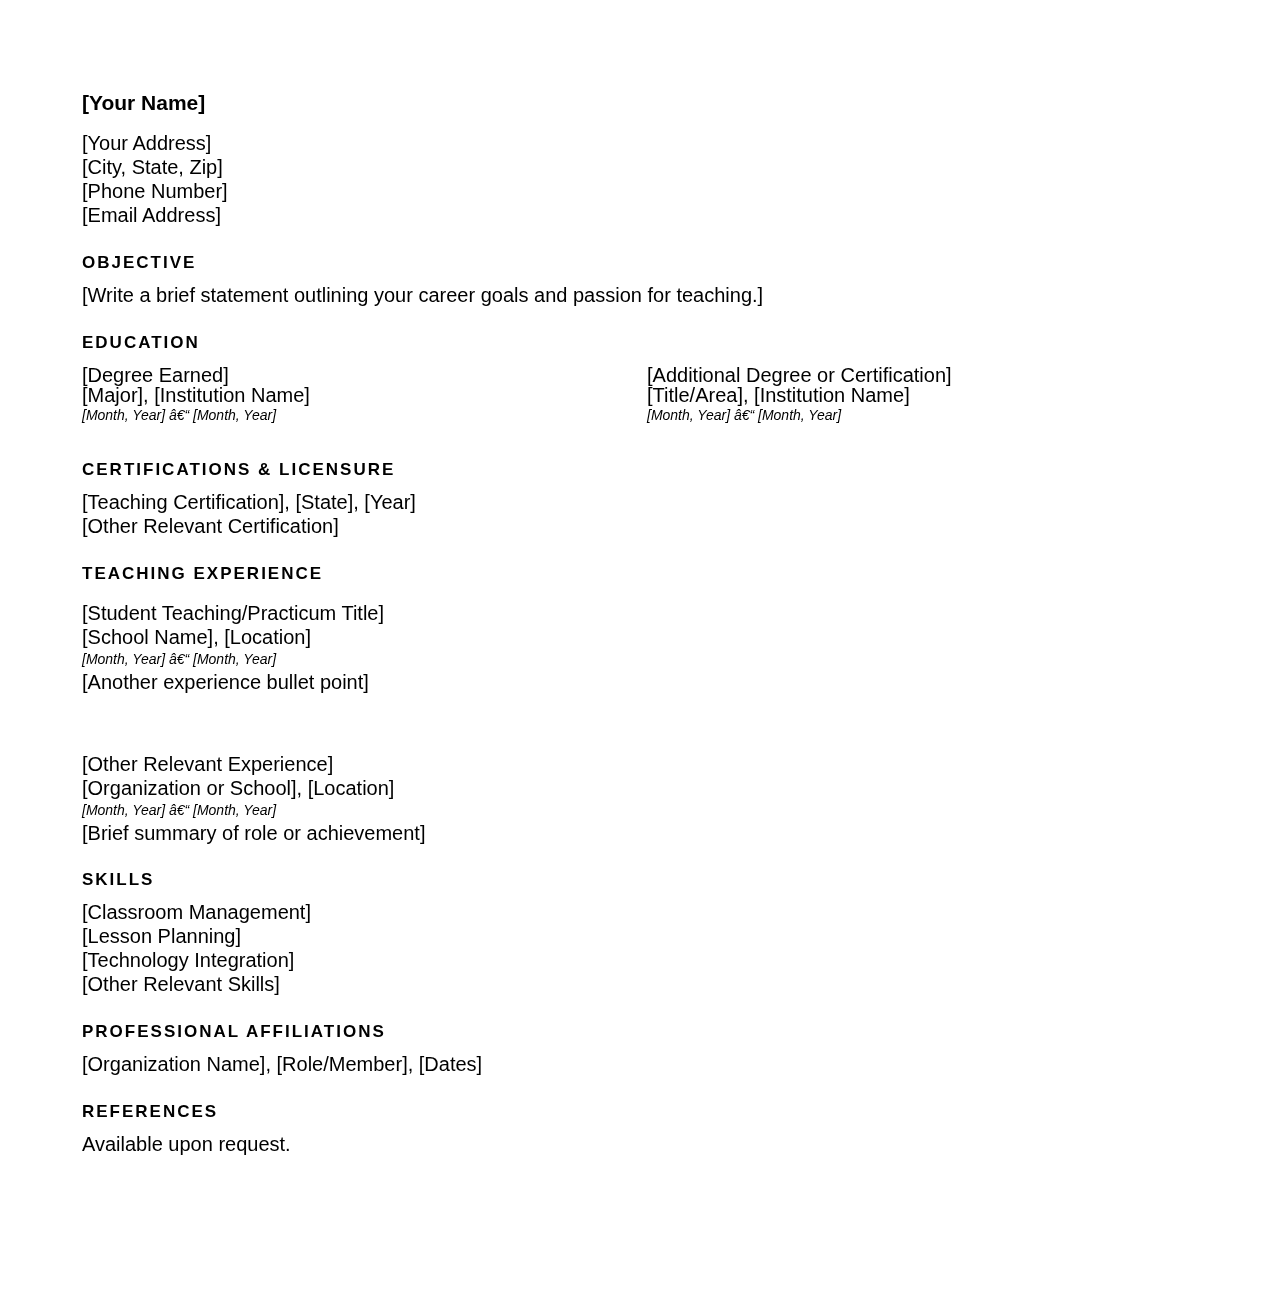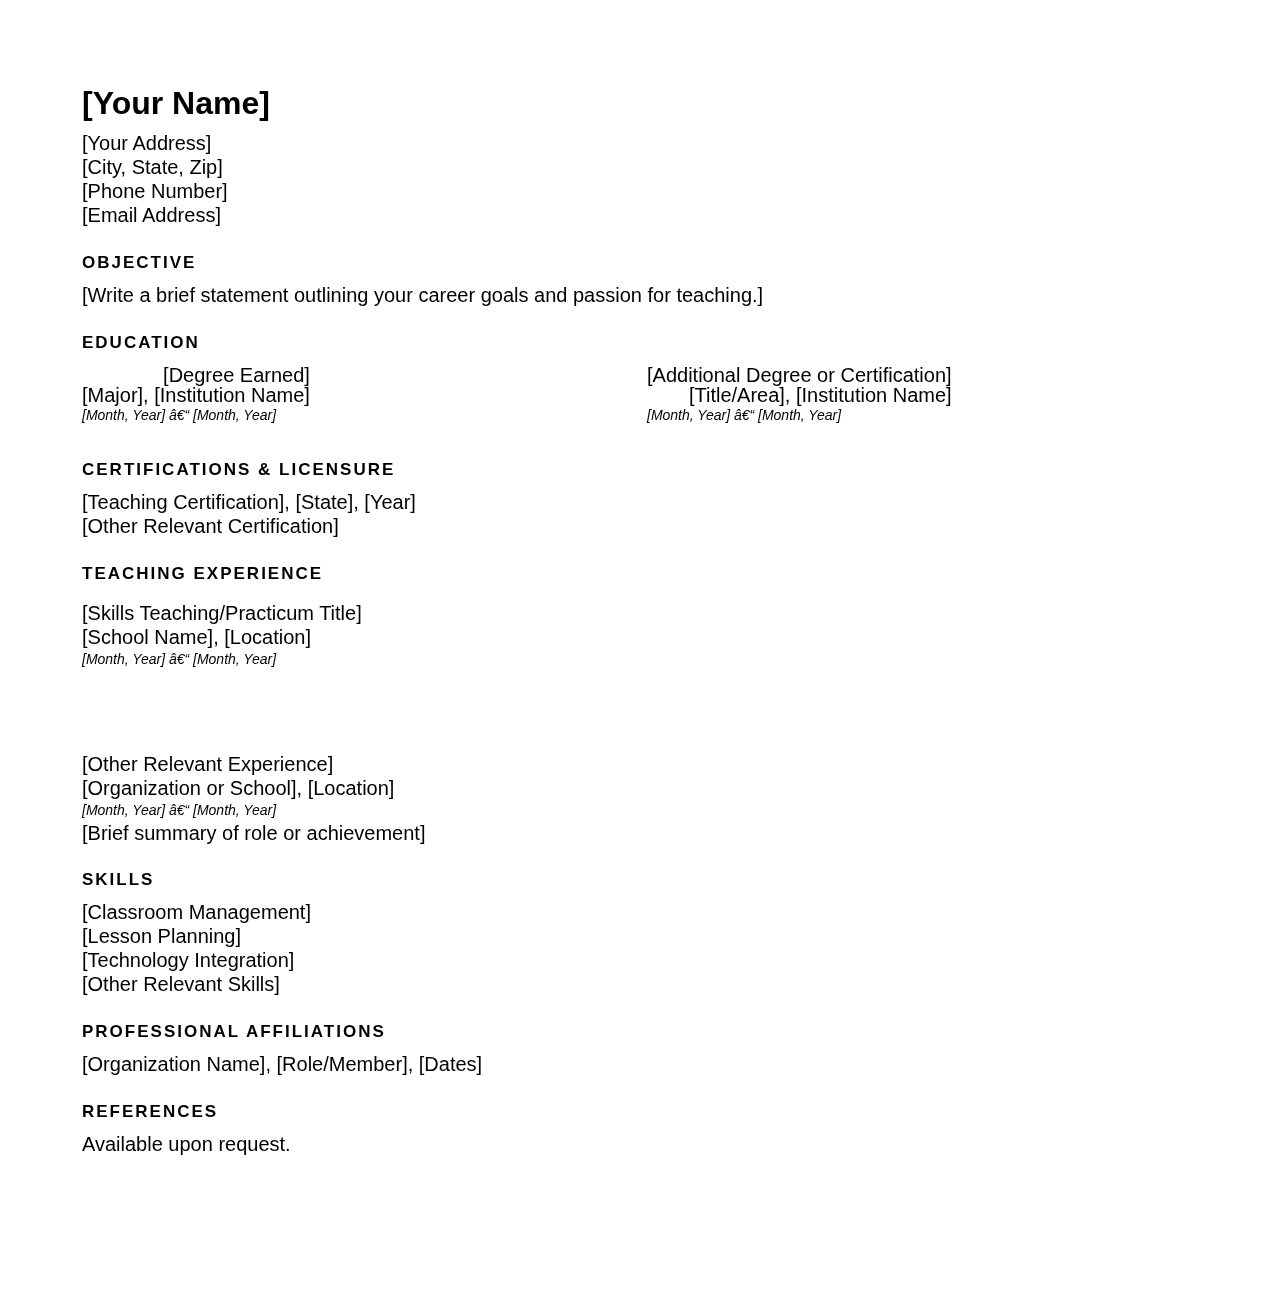--- a/index.html
+++ b/index.html
@@ -1,27 +1,27 @@
 <!DOCTYPE html>
 <html><head>
 <meta charset="utf-8">
 <style>
   html, body { margin: 0; padding: 0; background: #ffffff; }
   body {
     width: 1278px; height: 1300px; position: relative; overflow: hidden;
     font-family: "Liberation Sans", sans-serif; color: #000;
   }
   .page { position: absolute; left: 82px; top: 0; width: 1120px; }
-  .name { position: absolute; top: 84px; left: 0; font-size: 32px; font-weight: bold; line-height: 38px; margin: 0; white-space: nowrap; }
+  .name { position: absolute; top: 84px; left: 0; font-size: 21px; font-weight: bold; line-height: 38px; margin: 0; white-space: nowrap; }
   .line { font-size: 20px; line-height: 24px; white-space: nowrap; }
   .small { font-size: 14px; line-height: 21px; white-space: nowrap; font-style: italic; }
   .heading { font-size: 17px; font-weight: bold; letter-spacing: 2px; line-height: 20px; margin: 0; white-space: nowrap; text-align: right; }
   .abs { position: absolute; left: 0; }
   .col2 { position: absolute; left: 565px; }
-  .tight .line { line-height: 20px; text-align: right; }
+  .tight .line { line-height: 20px; }
 </style>
 </head>
 <body>
 
 <div class="page">
 
   <h1 class="name">[Your Name]</h1>
 
   <div class="abs" style="top:131px">
     <div class="line">[Your Address]</div>
@@ -46,23 +46,24 @@
   </div>
 
   <h2 class="heading abs" style="top:460px">CERTIFICATIONS &amp; LICENSURE</h2>
   <div class="abs" style="top:490px">
     <div class="line">[Teaching Certification], [State], [Year]</div>
     <div class="line">[Other Relevant Certification]</div>
   </div>
 
   <h2 class="heading abs" style="top:564px">TEACHING EXPERIENCE</h2>
   <div class="abs" style="top:601px">
-    <div class="line">[Skills Teaching/Practicum Title]</div>
+    <div class="line">[Student Teaching/Practicum Title]</div>
     <div class="line">[School Name], [Location]</div>
     <div class="small">[Month, Year] â€“ [Month, Year]</div>
+    <div class="line">[Another experience bullet point]</div>
   </div>
   <div class="abs" style="top:752px">
     <div class="line">[Other Relevant Experience]</div>
     <div class="line">[Organization or School], [Location]</div>
     <div class="small">[Month, Year] â€“ [Month, Year]</div>
     <div class="line">[Brief summary of role or achievement]</div>
   </div>
 
   <h2 class="heading abs" style="top:870px">SKILLS</h2>
   <div class="abs" style="top:900px">

